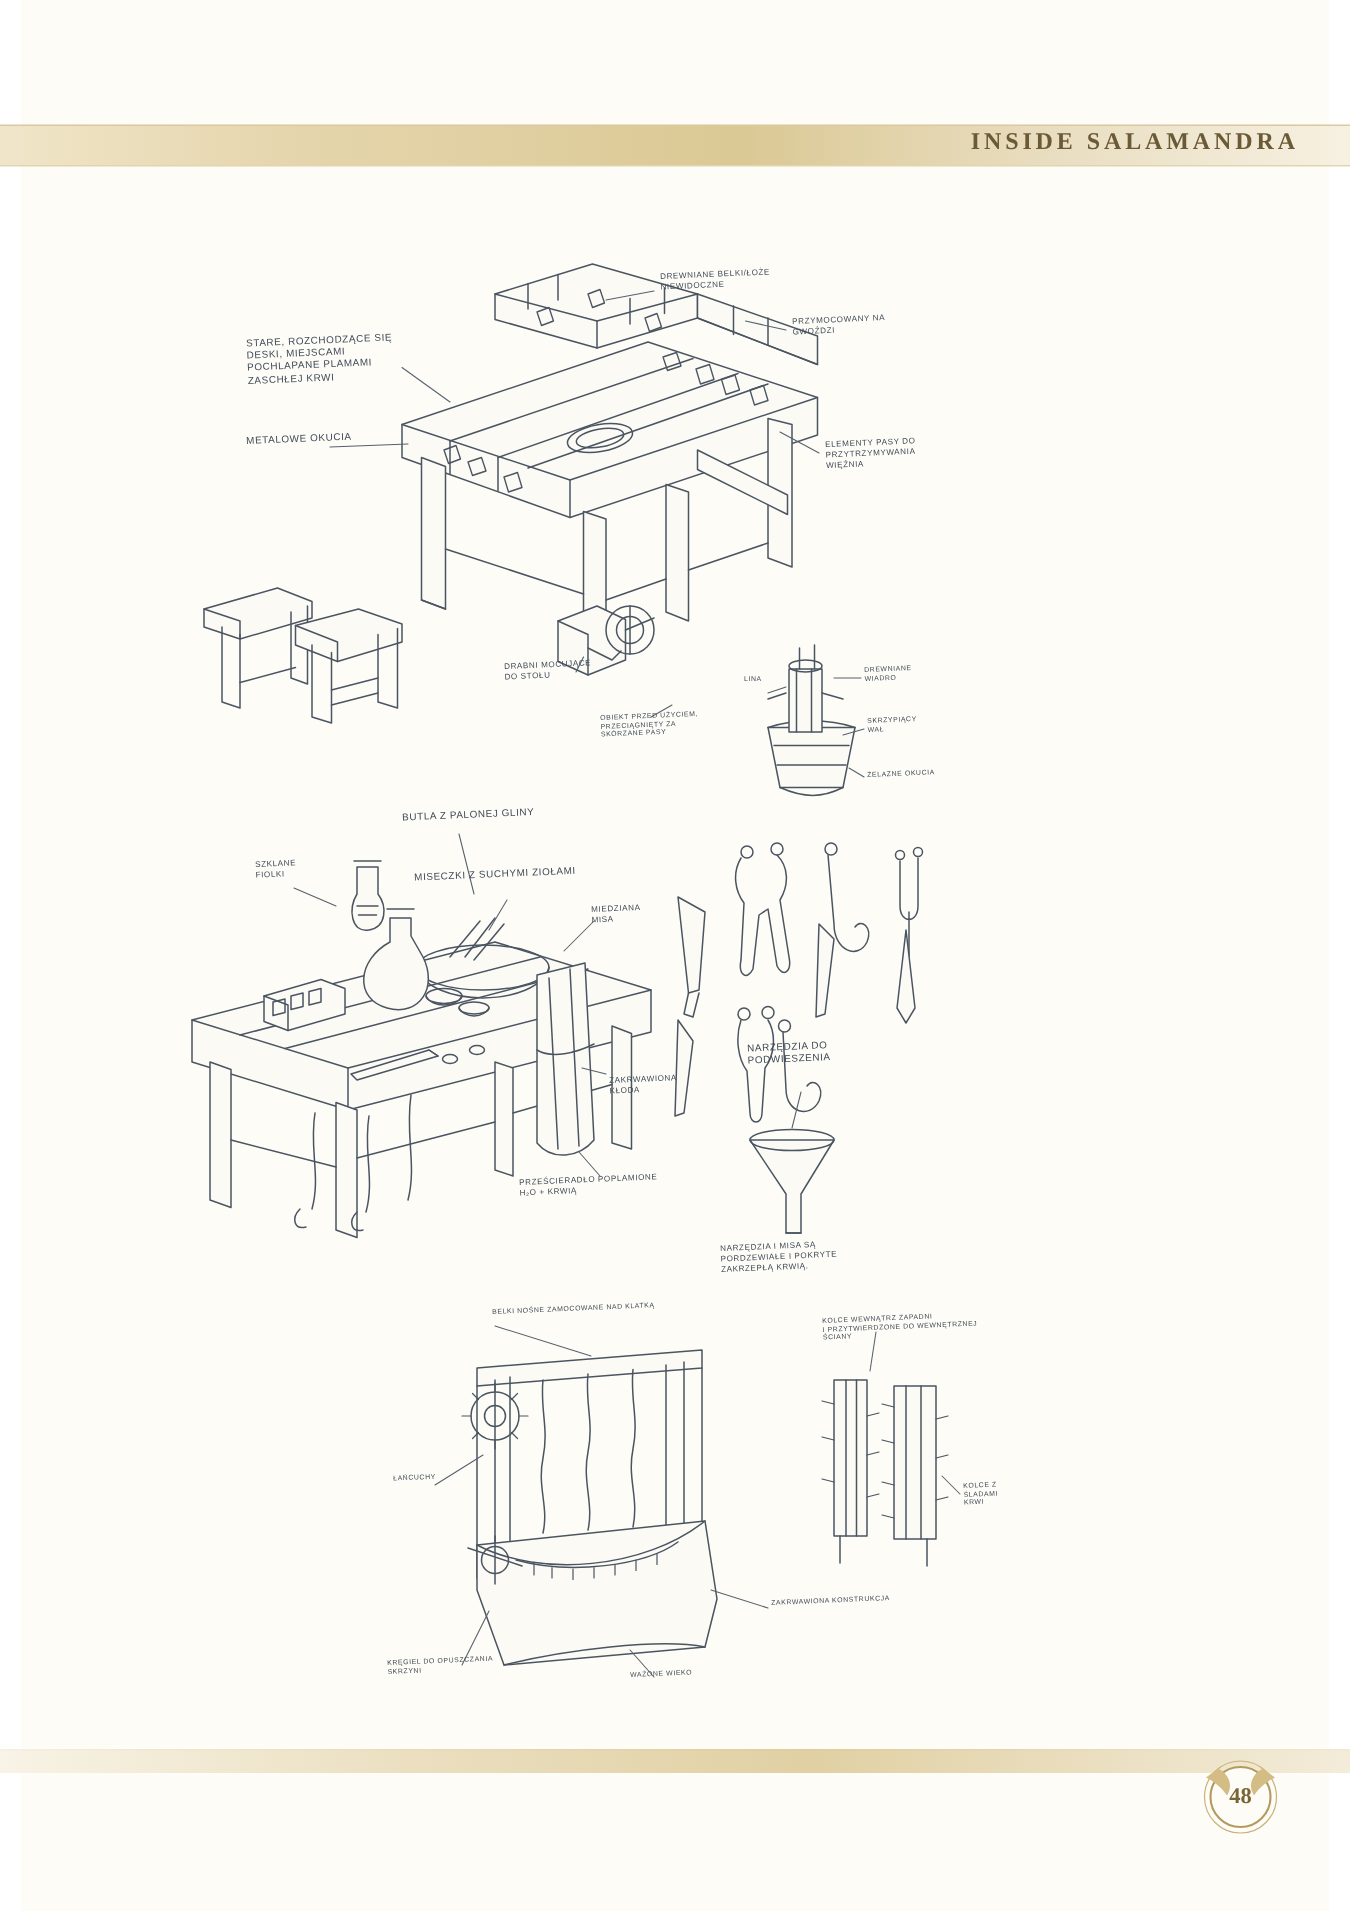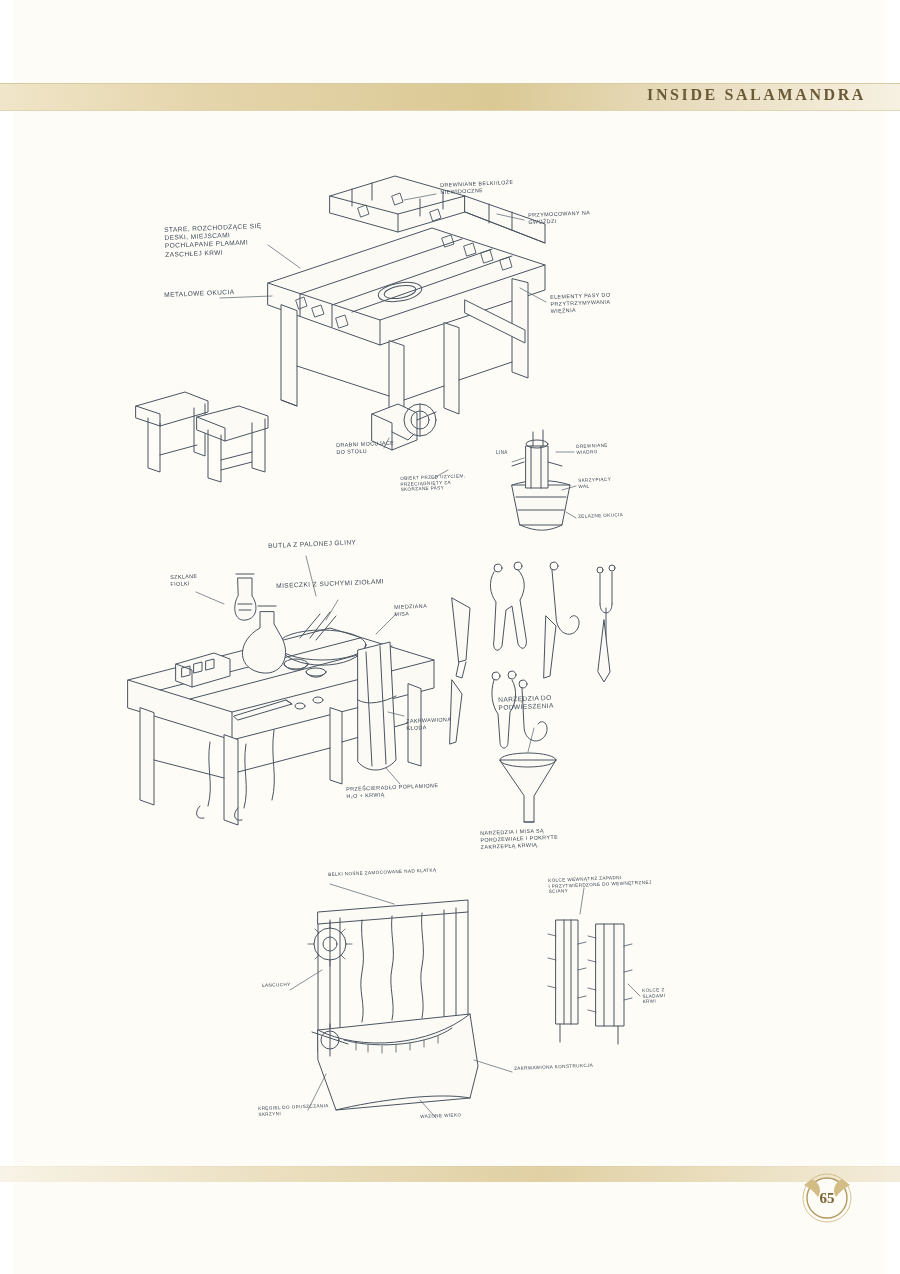--- a/index.html
+++ b/index.html
@@ -380,16 +380,16 @@
     <svg width="70" height="70" viewBox="0 0 70 70" fill="none">
       <circle cx="35" cy="35" r="20" stroke="#b49a5f" stroke-width="1.4" fill="#fdfcf7"></circle>
       <circle cx="35" cy="35" r="24" stroke="#c9b27a" stroke-width=".8" fill="none"></circle>
       <path d="M35 9 C 46 14, 55 22, 58 34 C 55 22, 46 14, 35 9 Z" fill="#c6ab6c"></path>
       <path d="M35 9 C 24 14, 15 22, 12 34 C 15 22, 24 14, 35 9 Z" fill="#c6ab6c"></path>
       <path d="M12 36 C 15 48, 24 56, 35 61 C 24 56, 15 48, 12 36 Z" fill="#c6ab6c"></path>
       <path d="M58 36 C 55 48, 46 56, 35 61 C 46 56, 55 48, 58 36 Z" fill="#c6ab6c"></path>
       <path d="M20 16 C 28 20, 30 28, 26 34 C 22 28, 16 24, 12 22 Z" fill="#d4bc85"></path>
       <path d="M50 16 C 42 20, 40 28, 44 34 C 48 28, 54 24, 58 22 Z" fill="#d4bc85"></path>
     </svg>
-    <div class="num">65</div>
+    <div class="num">48</div>
   </div>
 
 </div>
 
 </body></html>

